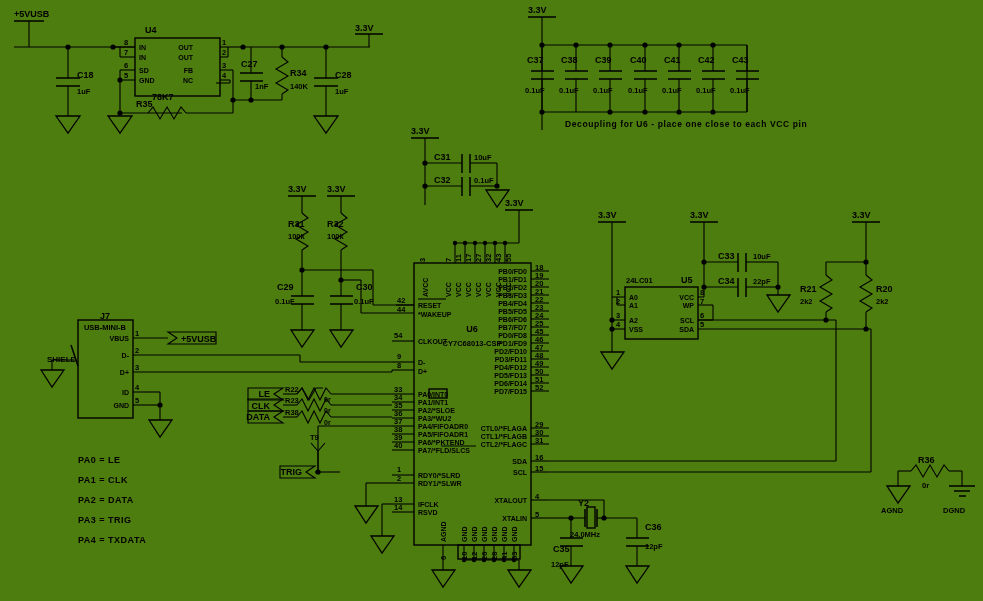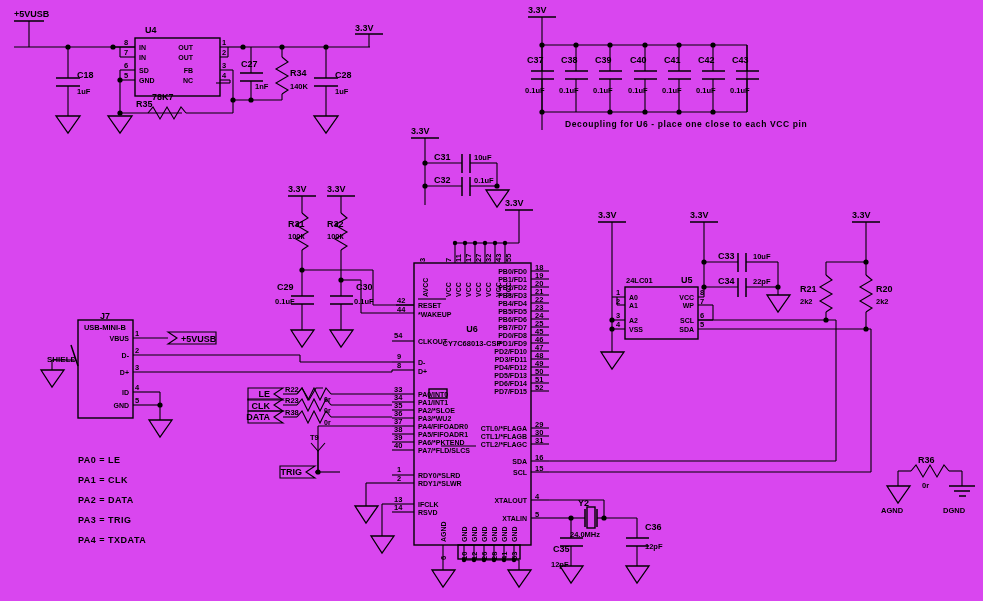--- a/index.html
+++ b/index.html
@@ -1,17 +1,17 @@
 <!DOCTYPE html>
 <html><head>
 <meta charset="utf-8">
 <style>
   html,body{margin:0;padding:0;background:#ffffff;}
   body{font-family:"Liberation Sans",sans-serif;}
-  #sheet{position:relative;width:983px;height:601px;background:#d946ef;overflow:hidden;}
+  #sheet{position:relative;width:983px;height:601px;background:#4d7c0f;overflow:hidden;}
   svg{position:absolute;left:0;top:0;width:983px;height:601px;}
   text{font-family:"Liberation Sans",sans-serif;fill:#000;}
   .lbl{font-size:9px;font-weight:bold;}
   .lbl7{font-size:7.5px;font-weight:bold;}
   .lbl8{font-size:8px;font-weight:bold;}
   .pin{font-size:7px;font-weight:bold;}
   .pinnum{font-size:7.5px;font-weight:bold;}
   .note{font-size:8.5px;font-weight:bold;letter-spacing:.6px;}
   .leg{font-size:9px;font-weight:bold;letter-spacing:.5px;}
   .w{stroke:#000;stroke-width:1.1;fill:none;}

